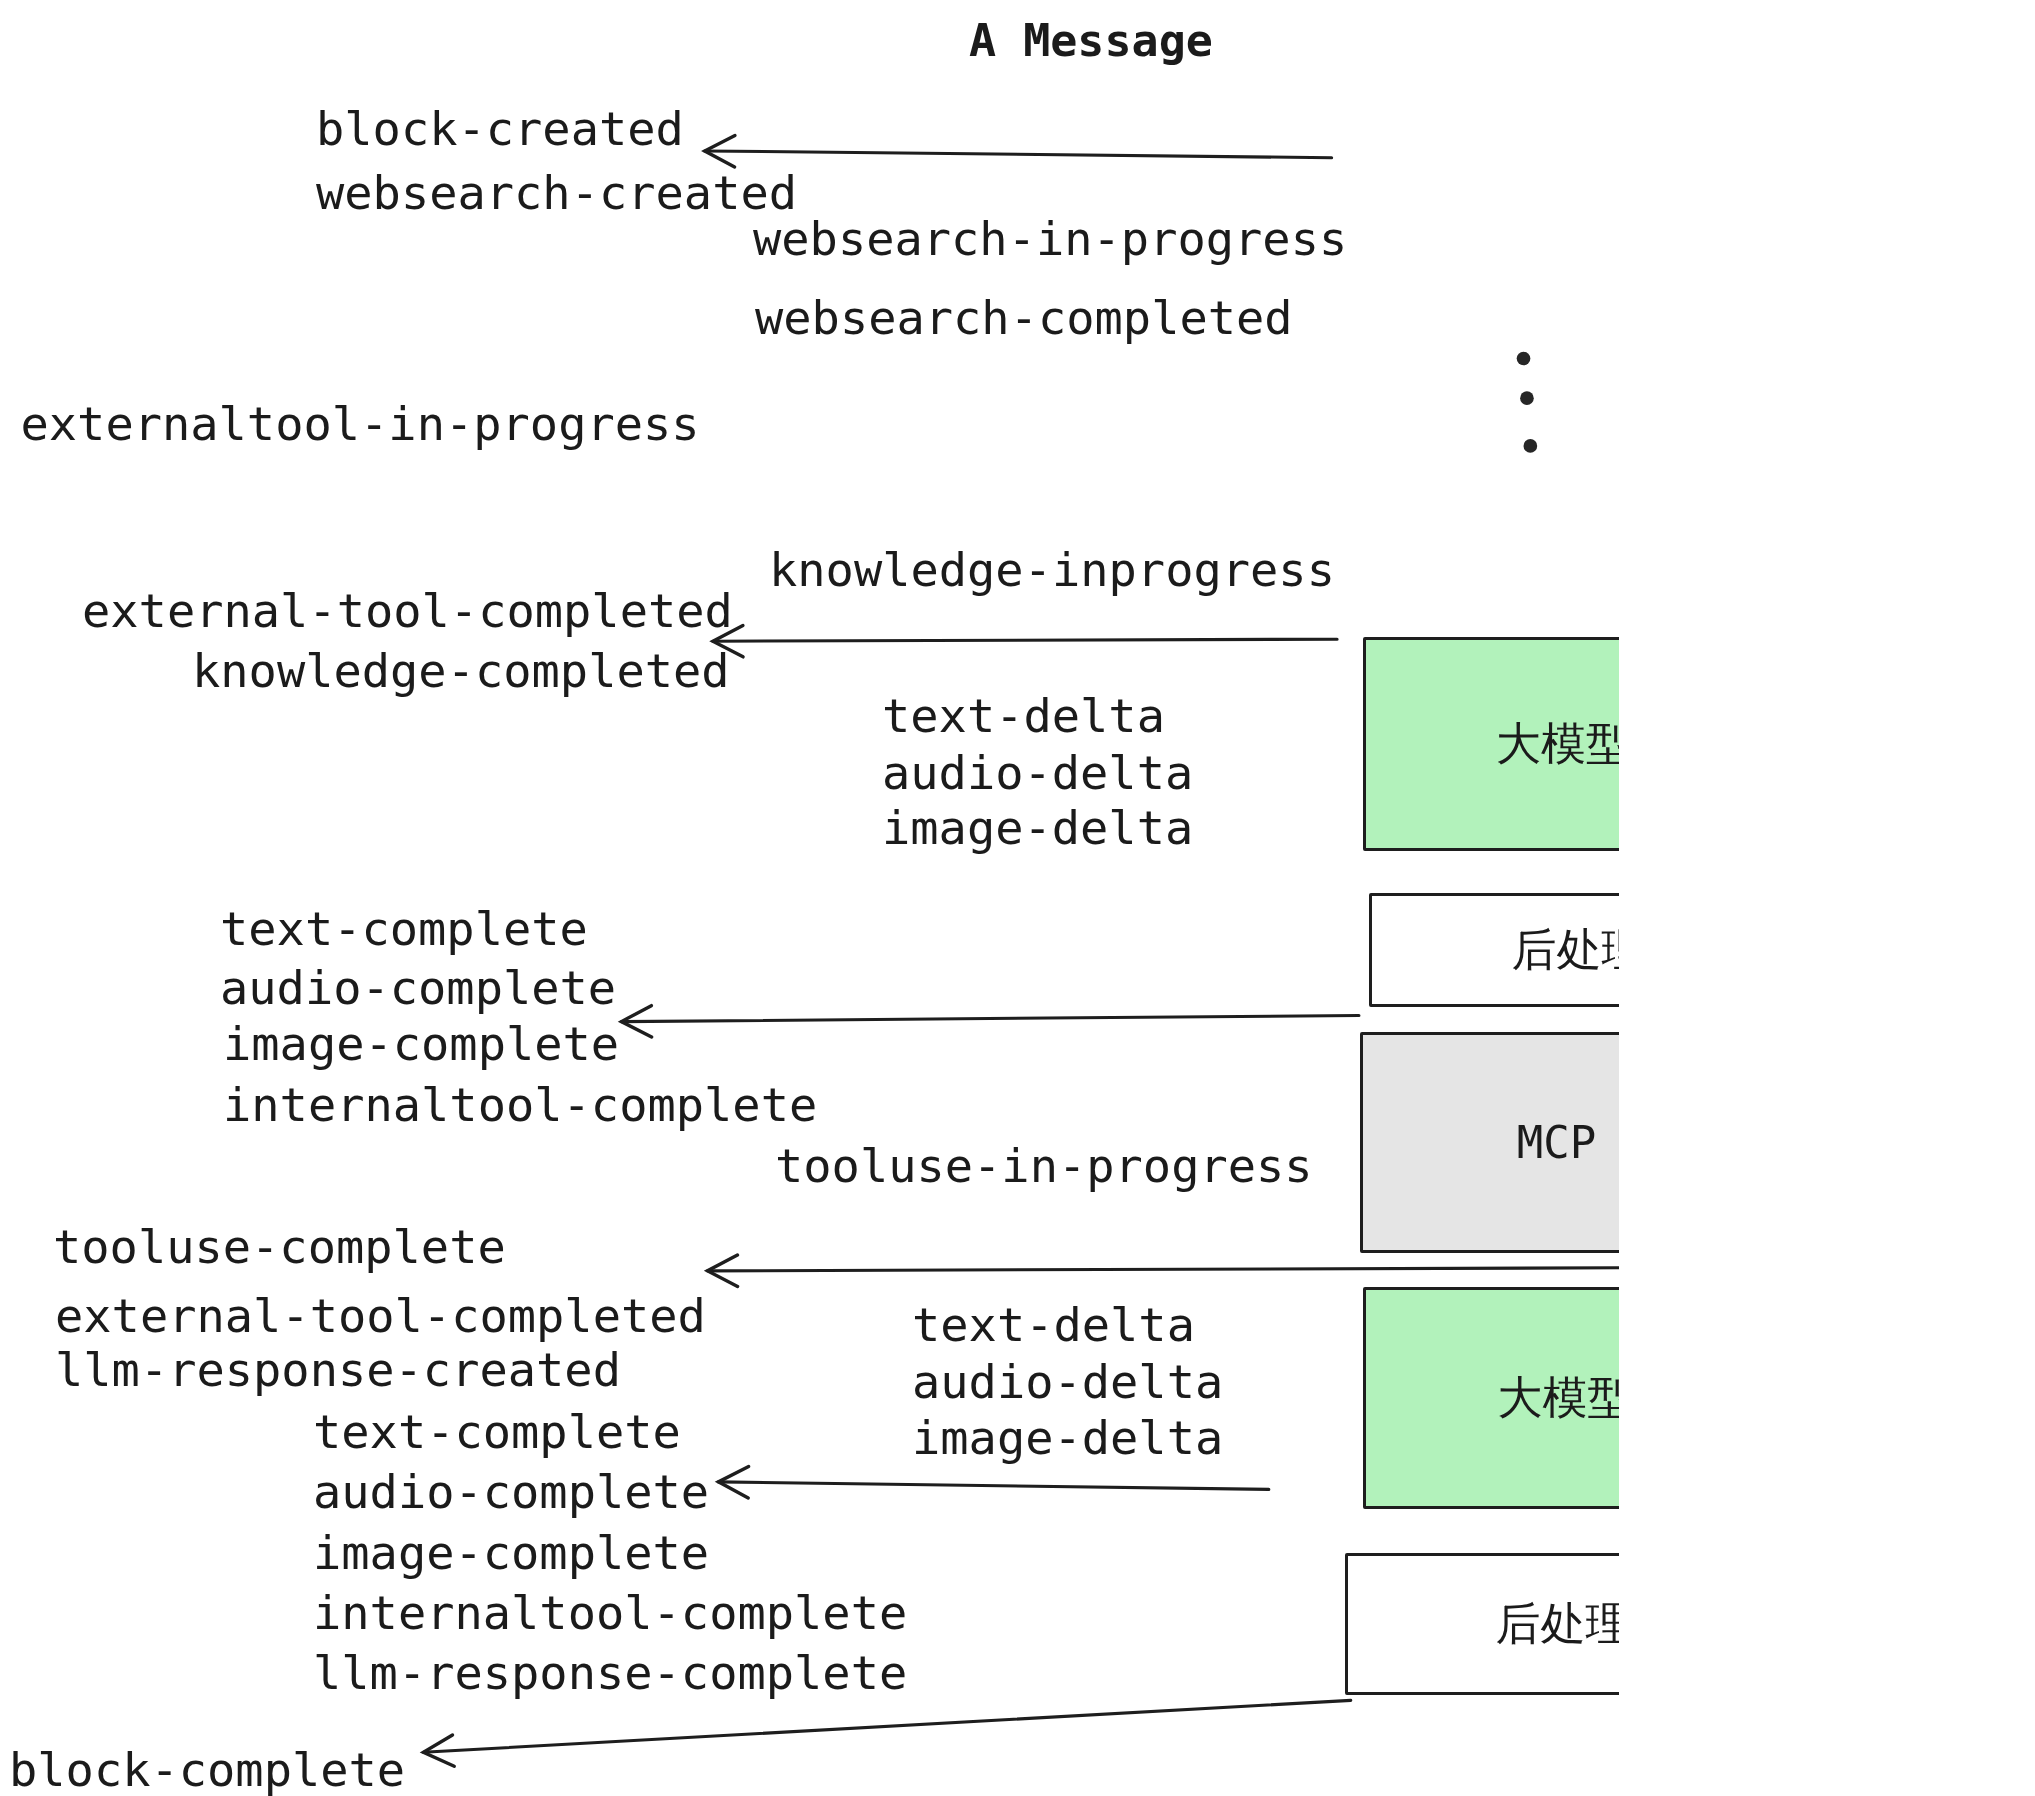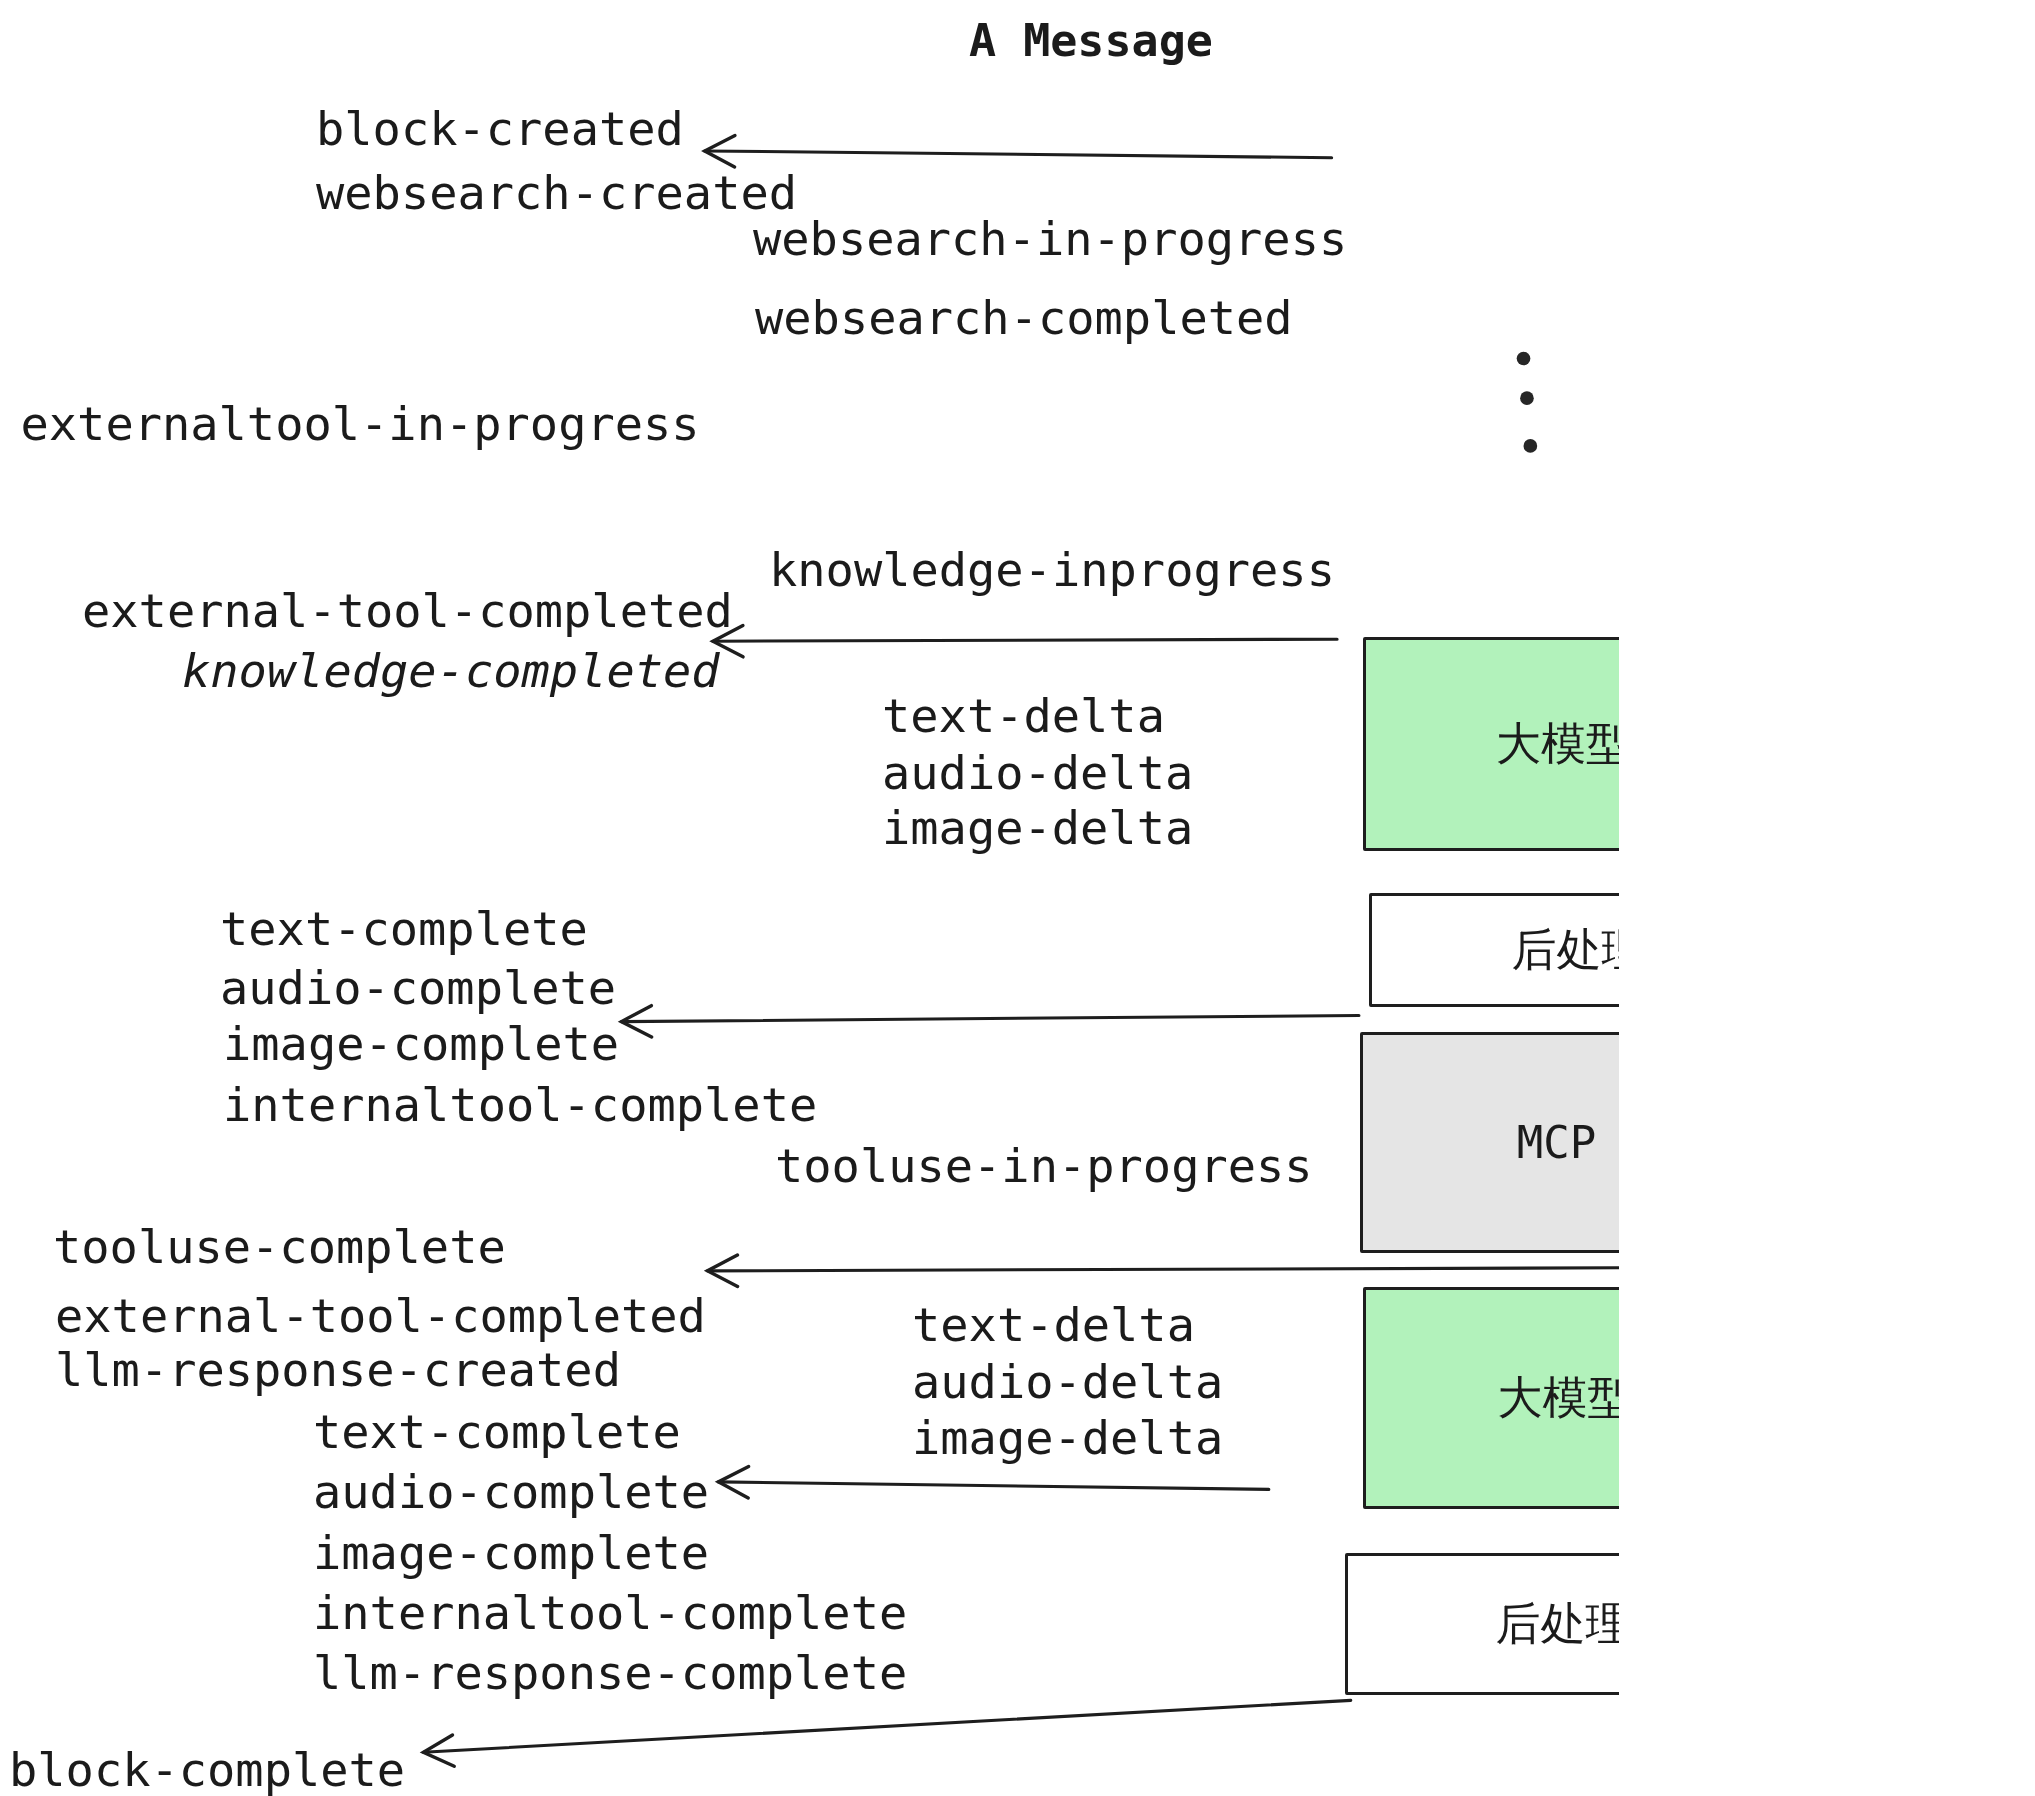--- a/index.html
+++ b/index.html
@@ -75,21 +75,21 @@
   <div class="side-label" style="left:1815px;top:335px;">外部工具</div>
   <div class="side-label" style="left:1828px;top:1109px;">外部工具</div>
 
   <div class="ev" style="left:316px;top:92px;">block-created</div>
   <div class="ev" style="left:316px;top:156px;">websearch-created</div>
   <div class="ev" style="left:753px;top:202px;">websearch-in-progress</div>
   <div class="ev" style="left:755px;top:281px;">websearch-completed</div>
   <div class="ev" style="left:769px;top:533px;">knowledge-inprogress</div>
   <div class="ev" style="left:20.5px;top:387px;">externaltool-in-progress</div>
   <div class="ev" style="left:82px;top:574px;">external-tool-completed</div>
-  <div class="ev" style="left:182px;top:634px;font-style:italic;">knowledge-completed</div>
+  <div class="ev" style="left:192px;top:634px;">knowledge-completed</div>
   <div class="ev" style="left:882px;top:679px;">text-delta</div>
   <div class="ev" style="left:882px;top:736px;">audio-delta</div>
   <div class="ev" style="left:882px;top:791px;">image-delta</div>
   <div class="ev" style="left:220px;top:892px;">text-complete</div>
   <div class="ev" style="left:220px;top:951px;">audio-complete</div>
   <div class="ev" style="left:223px;top:1007px;">image-complete</div>
   <div class="ev" style="left:223px;top:1068px;">internaltool-complete</div>
   <div class="ev" style="left:775px;top:1129px;">tooluse-in-progress</div>
   <div class="ev" style="left:53px;top:1210px;">tooluse-complete</div>
   <div class="ev" style="left:55px;top:1279px;">external-tool-completed</div>

